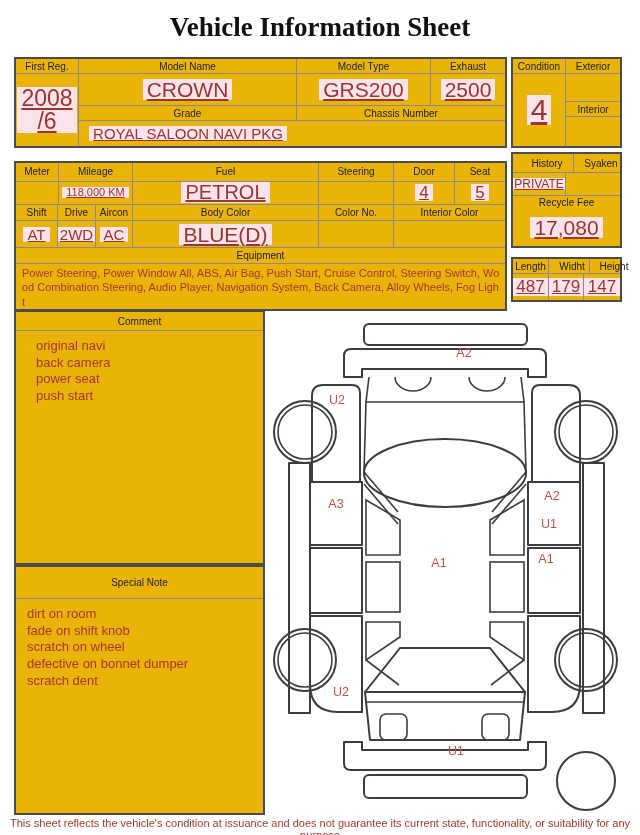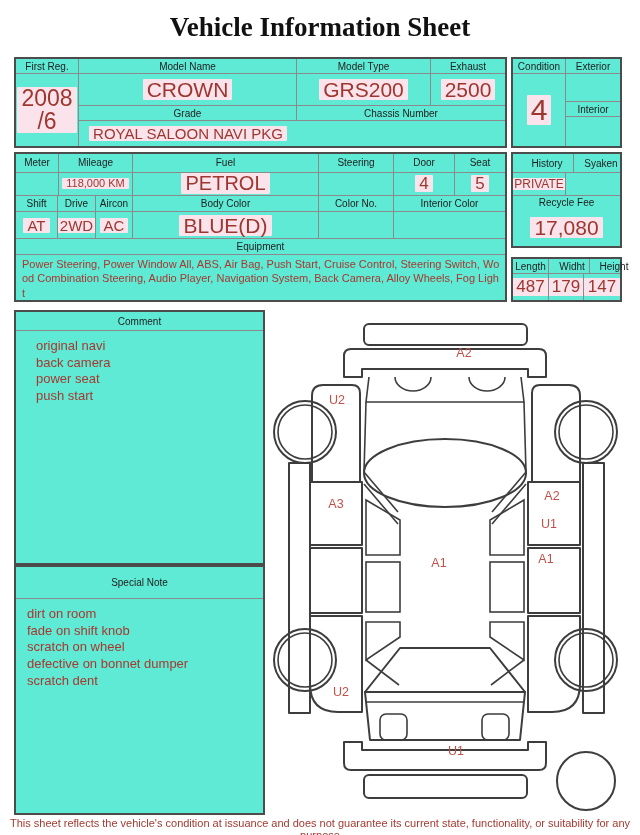--- a/index.html
+++ b/index.html
@@ -1,27 +1,27 @@
 <!DOCTYPE html>
 <html><head>
 <meta charset="utf-8">
 <style>
   html,body{margin:0;padding:0;background:#fff;}
   #page{position:relative;width:640px;height:835px;background:#fff;overflow:hidden;
         font-family:"Liberation Sans",sans-serif;color:#1d1d1d;}
   .title{position:absolute;left:0;top:12px;width:100%;text-align:center;
          font-family:"Liberation Serif",serif;font-weight:600;font-size:27px;color:#111;}
-  .box{position:absolute;border:2px solid #4c4c4c;background:#5eead4;box-sizing:border-box;}
+  .box{position:absolute;border:2px solid #4c4c4c;background:#eab308;box-sizing:border-box;}
   .row{display:grid;box-sizing:border-box;}
   .row.bb{border-bottom:1px solid #8a8a8a;}
   .c{display:flex;align-items:center;justify-content:center;box-sizing:border-box;
      border-right:1px solid #8a8a8a;overflow:hidden;}
   .c:last-child{border-right:none;}
   .lbl{font-size:10px;color:#222;white-space:nowrap;}
-  .val{color:#9d362e;white-space:pre-line;text-align:center;line-height:1.02;}
+  .val{color:#9d362e;white-space:pre-line;text-align:center;line-height:1.02;text-decoration:underline;}
   .hl{background:#fbe3ec;padding:0 4px;border-radius:1px;}
   .hl:empty{padding:0;background:transparent;}
   .flexcol{display:flex;flex-direction:column;box-sizing:border-box;}
   .flexrow{display:flex;box-sizing:border-box;}
   .hdr{display:flex;align-items:center;justify-content:center;
        border-bottom:1px solid #8a8a8a;box-sizing:border-box;flex:none;}
   .fs23{font-size:23px;} .fs21{font-size:21px;} .fs20{font-size:20px;} .fs30{font-size:30px;}
   .fs17{font-size:17px;} .fs15{font-size:15px;} .fs12{font-size:12px;}
   .fs11{font-size:11px;}
   .noteTxt{color:#a8382f;font-size:13px;line-height:1.28;white-space:pre-line;
@@ -104,21 +104,21 @@
           <span class="lbl">Exterior</span>
         </div>
       <div style="height:27px;border-bottom:1px solid #8a8a8a;"><span class="val hl"></span></div>
       <div class="hdr" style="height:15px;">
           <span class="lbl">Interior</span>
         </div>
       <div style="flex:1;"><span class="val hl"></span></div>
     </div>
   </div>
 
-  <div class="box flexcol" style="left:14px;top:152px;width:493px;height:150px;">
+  <div class="box flexcol" style="left:14px;top:161px;width:493px;height:150px;">
     <div class="row bb" style="grid-template-columns:43px 74px 186px 75px 61px 50px;height:19px;">
       <div class="c">
           <span class="lbl">Meter</span>
         </div>
       <div class="c">
           <span class="lbl">Mileage</span>
         </div>
       <div class="c">
           <span class="lbl">Fuel</span>
         </div>

